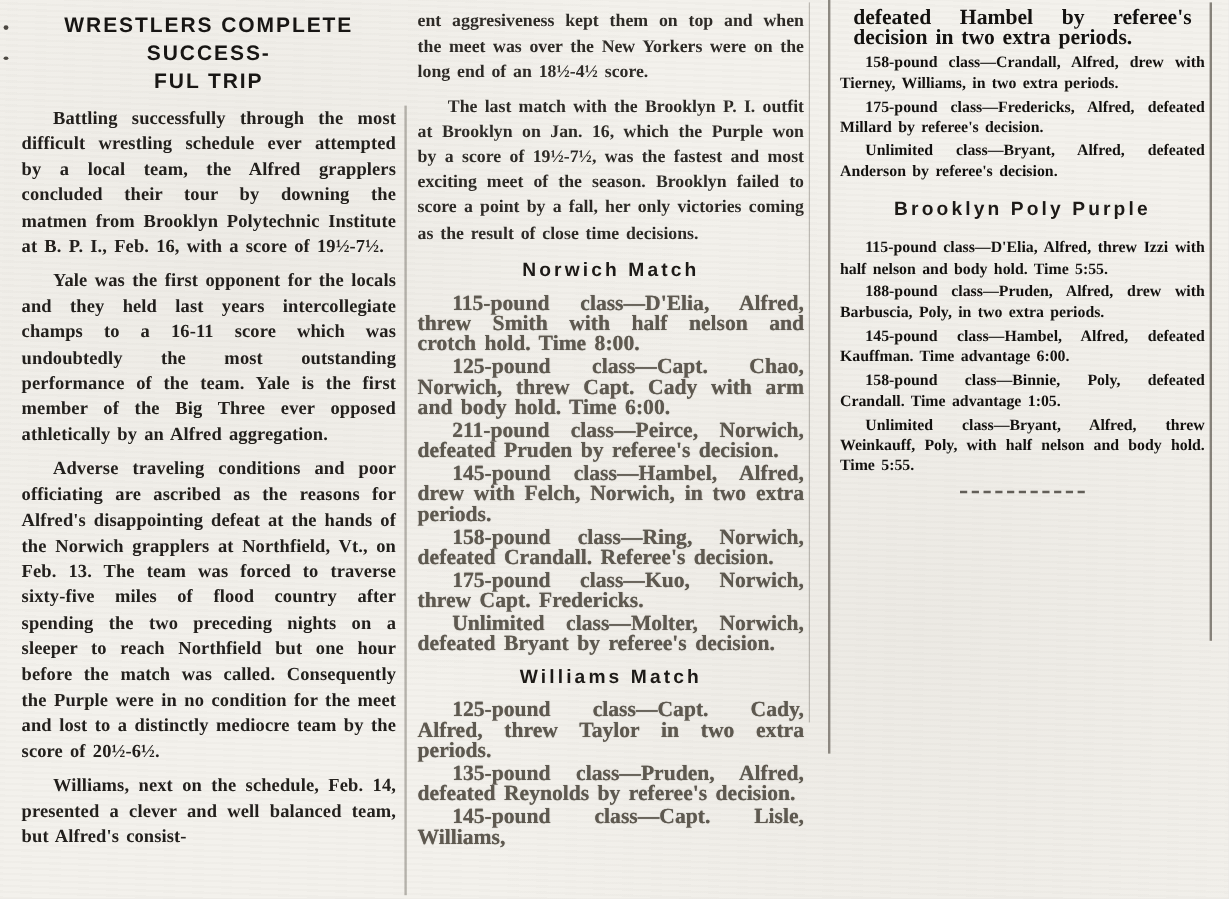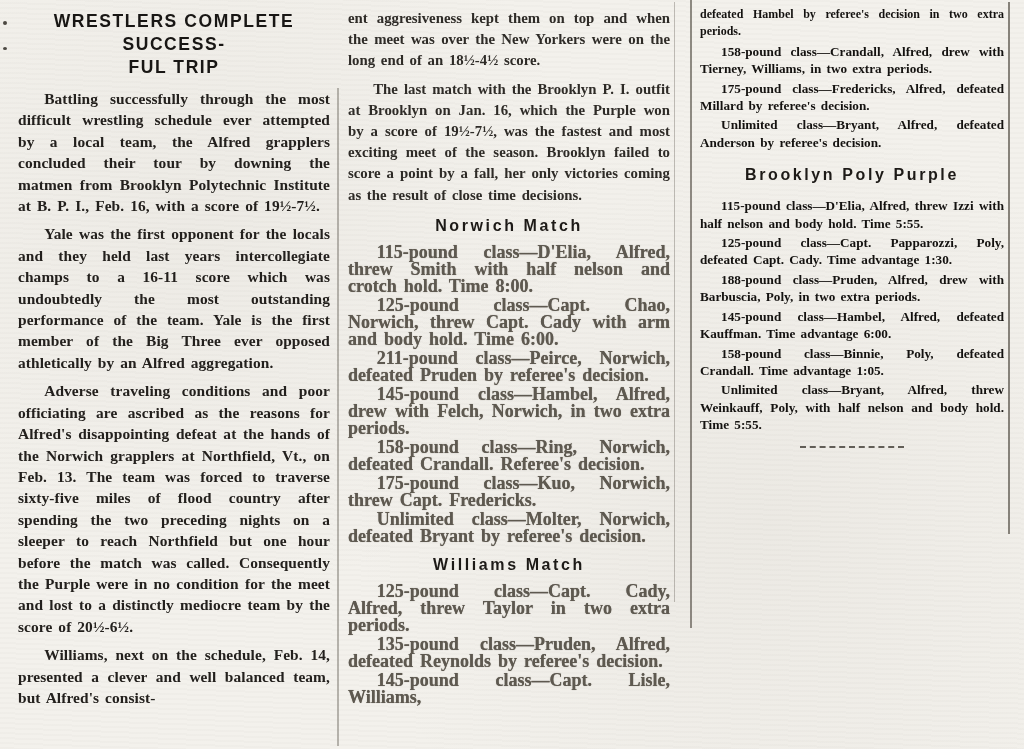--- a/index.html
+++ b/index.html
@@ -38,22 +38,22 @@
     font-weight:700;font-size:16px;letter-spacing:2.6px;
     text-align:center;color:#1d1a17;margin:11px 0 9px;
   }
   .entry{
     font-weight:600;font-size:18px;line-height:17px;
     text-align:justify;text-indent:1.6em;margin:0 0 2px;
     color:#5e5950;word-spacing:2.5px;
     text-shadow:0 0 0.7px rgba(94,89,80,0.9);
   }
   .col3 .body3{
-    font-weight:700;font-size:12px;line-height:17.4px;
-    text-align:justify;color:#141210;margin:0 0 2px;word-spacing:2px;
+    font-weight:700;font-size:18px;line-height:17.4px;
+    text-align:justify;color:#141210;margin:0 11px 2px;word-spacing:2px;
   }
   .col3 .entry3{
     font-weight:700;font-size:13.2px;line-height:17.4px;
     text-align:justify;text-indent:1.6em;color:#141210;
     margin:0 0 2px;word-spacing:2px;
   }
   .col3 .match-heading{margin:15px 0 13px;}
 
   .vrule{position:absolute;width:2px;background:#6b665e;}
   .rule-a{left:337px;top:88px;height:658px;opacity:0.45;}
@@ -105,21 +105,20 @@
   </section>
 
   <section class="col col3">
     <p class="body3">defeated Hambel by referee's decision in two extra periods.</p>
     <p class="entry3">158-pound class—Crandall, Alfred, drew with Tierney, Williams, in two extra periods.</p>
     <p class="entry3">175-pound class—Fredericks, Alfred, defeated Millard by referee's decision.</p>
     <p class="entry3">Unlimited class—Bryant, Alfred, defeated Anderson by referee's decision.</p>
 
     <h2 class="match-heading">Brooklyn Poly Purple</h2>
     <p class="entry3">115-pound class—D'Elia, Alfred, threw Izzi with half nelson and body hold.  Time 5:55.</p>
-    <p class="entry3">125-pound class—Capt. Papparozzi, Poly, defeated Capt. Cady.  Time advantage 1:30.</p>
     <p class="entry3">188-pound class—Pruden, Alfred, drew with Barbuscia, Poly, in two extra periods.</p>
     <p class="entry3">145-pound class—Hambel, Alfred, defeated Kauffman.  Time advantage 6:00.</p>
     <p class="entry3">158-pound class—Binnie, Poly, defeated Crandall.  Time advantage 1:05.</p>
     <p class="entry3">Unlimited class—Bryant, Alfred, threw Weinkauff, Poly, with half nelson and body hold.  Time 5:55.</p>
 
     <div class="end-divider"></div>
   </section>
 
   <div class="vrule rule-a"></div>
   <div class="vrule rule-b1"></div>

